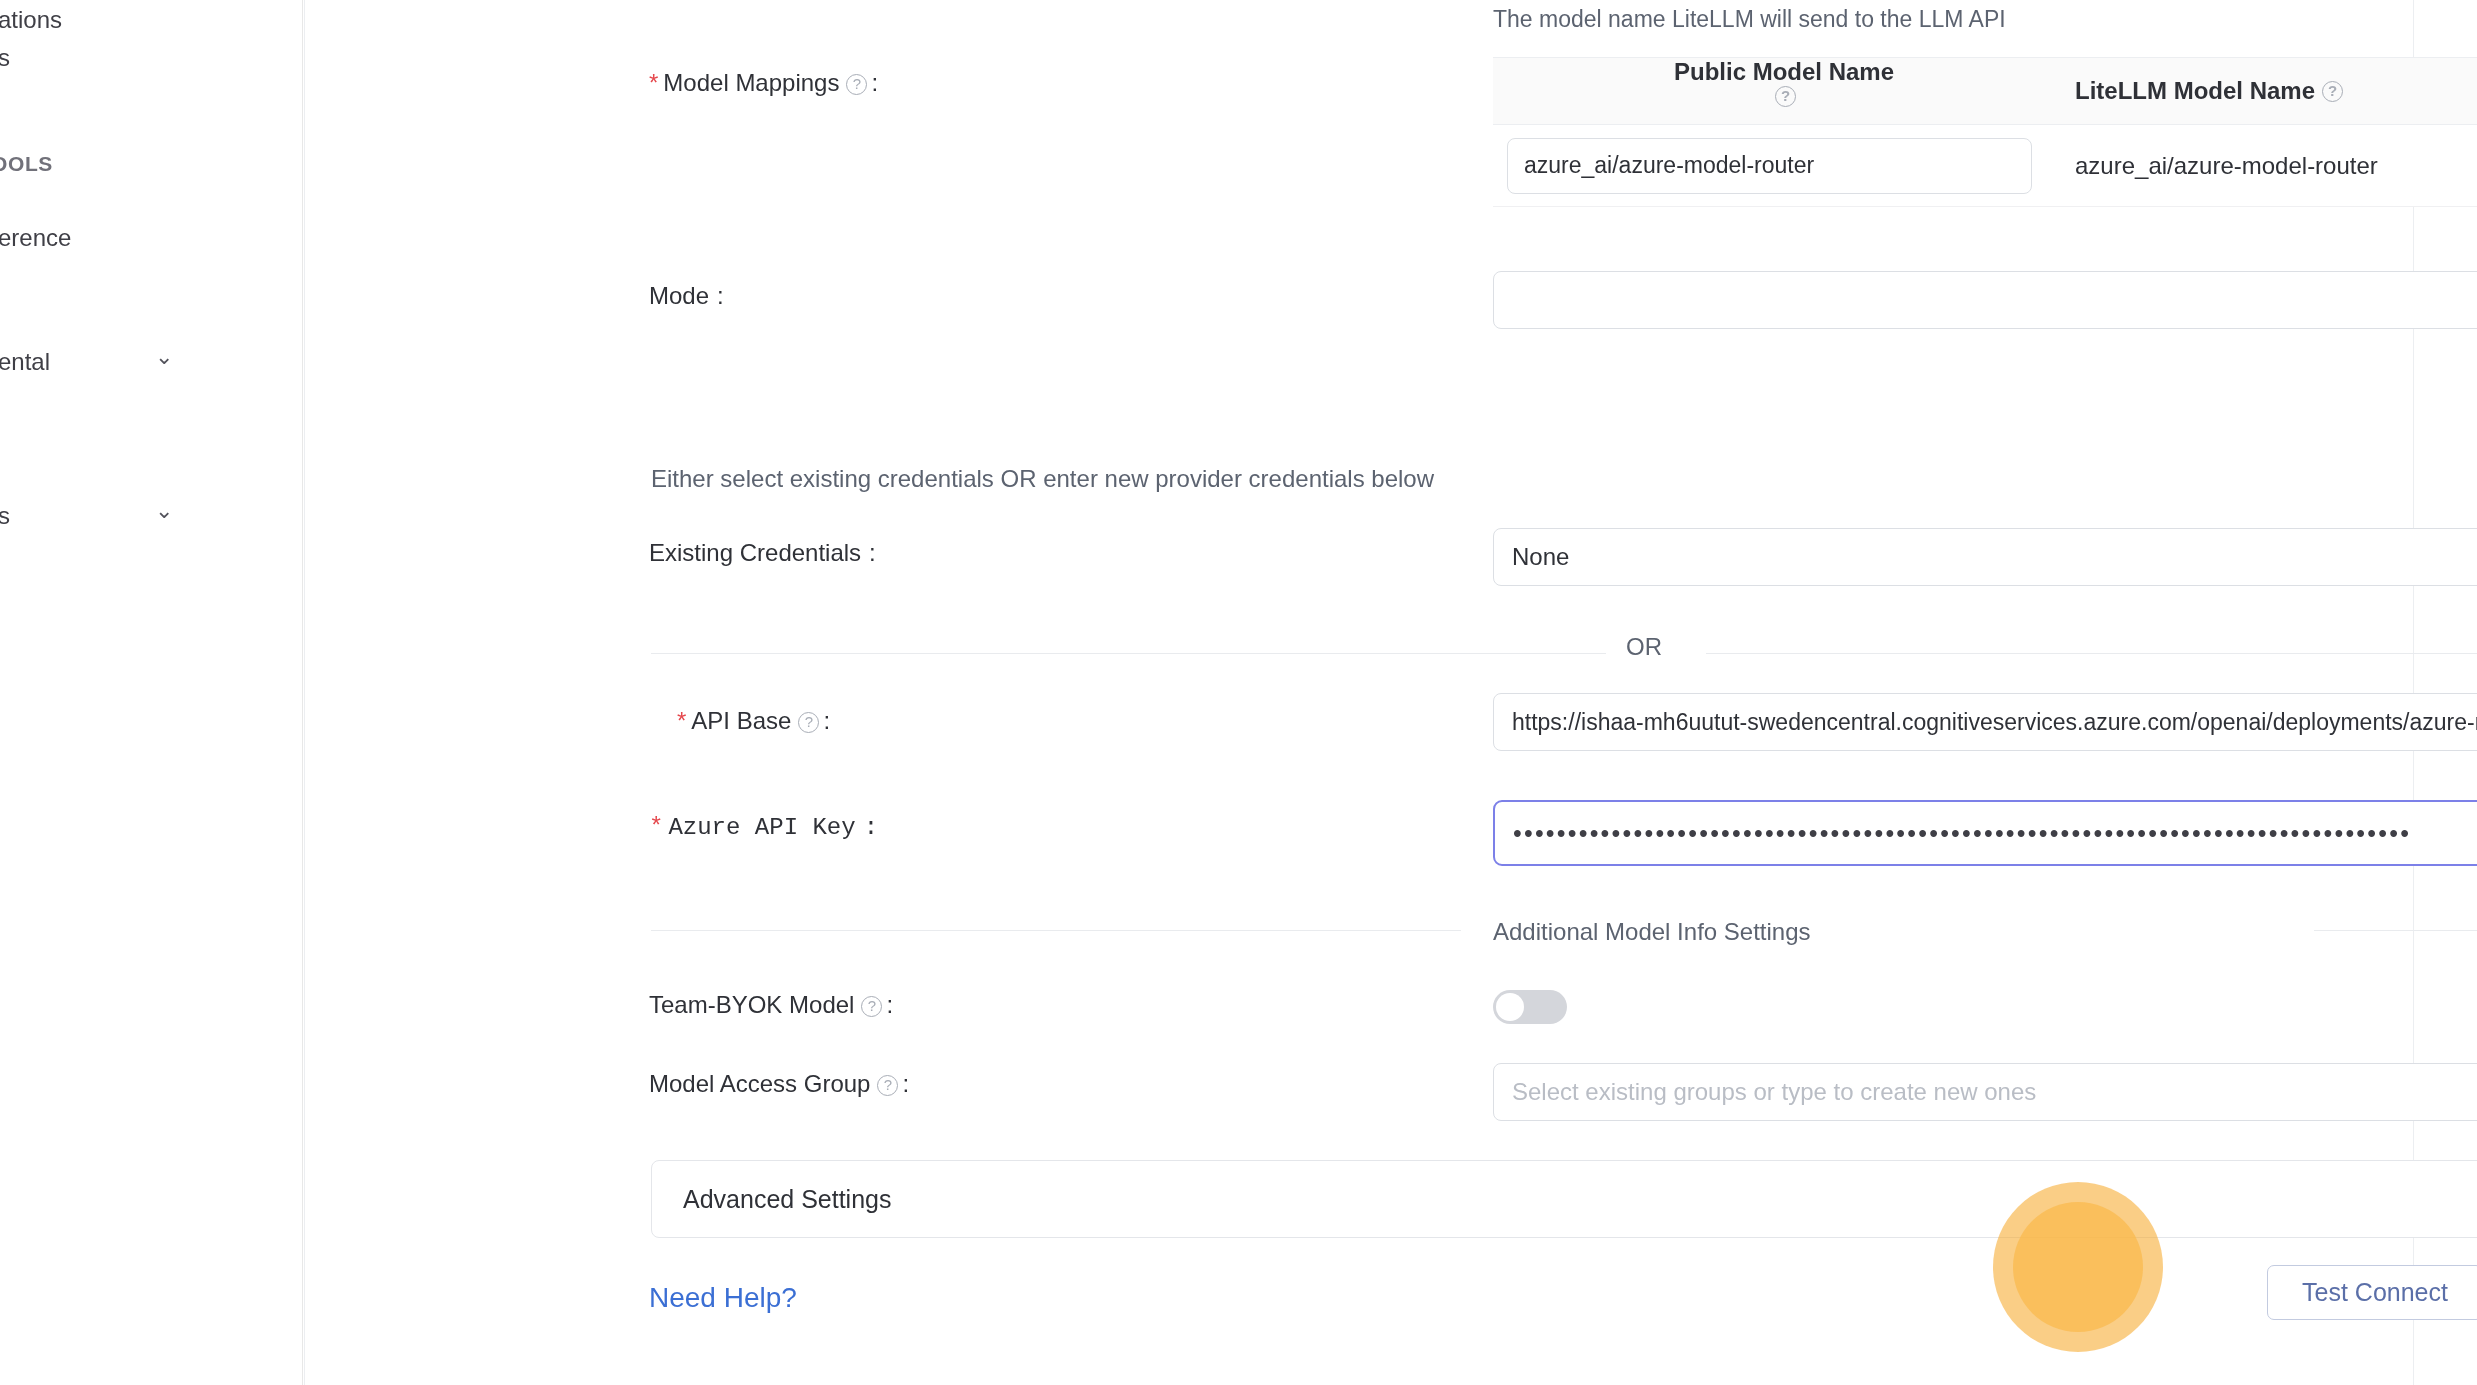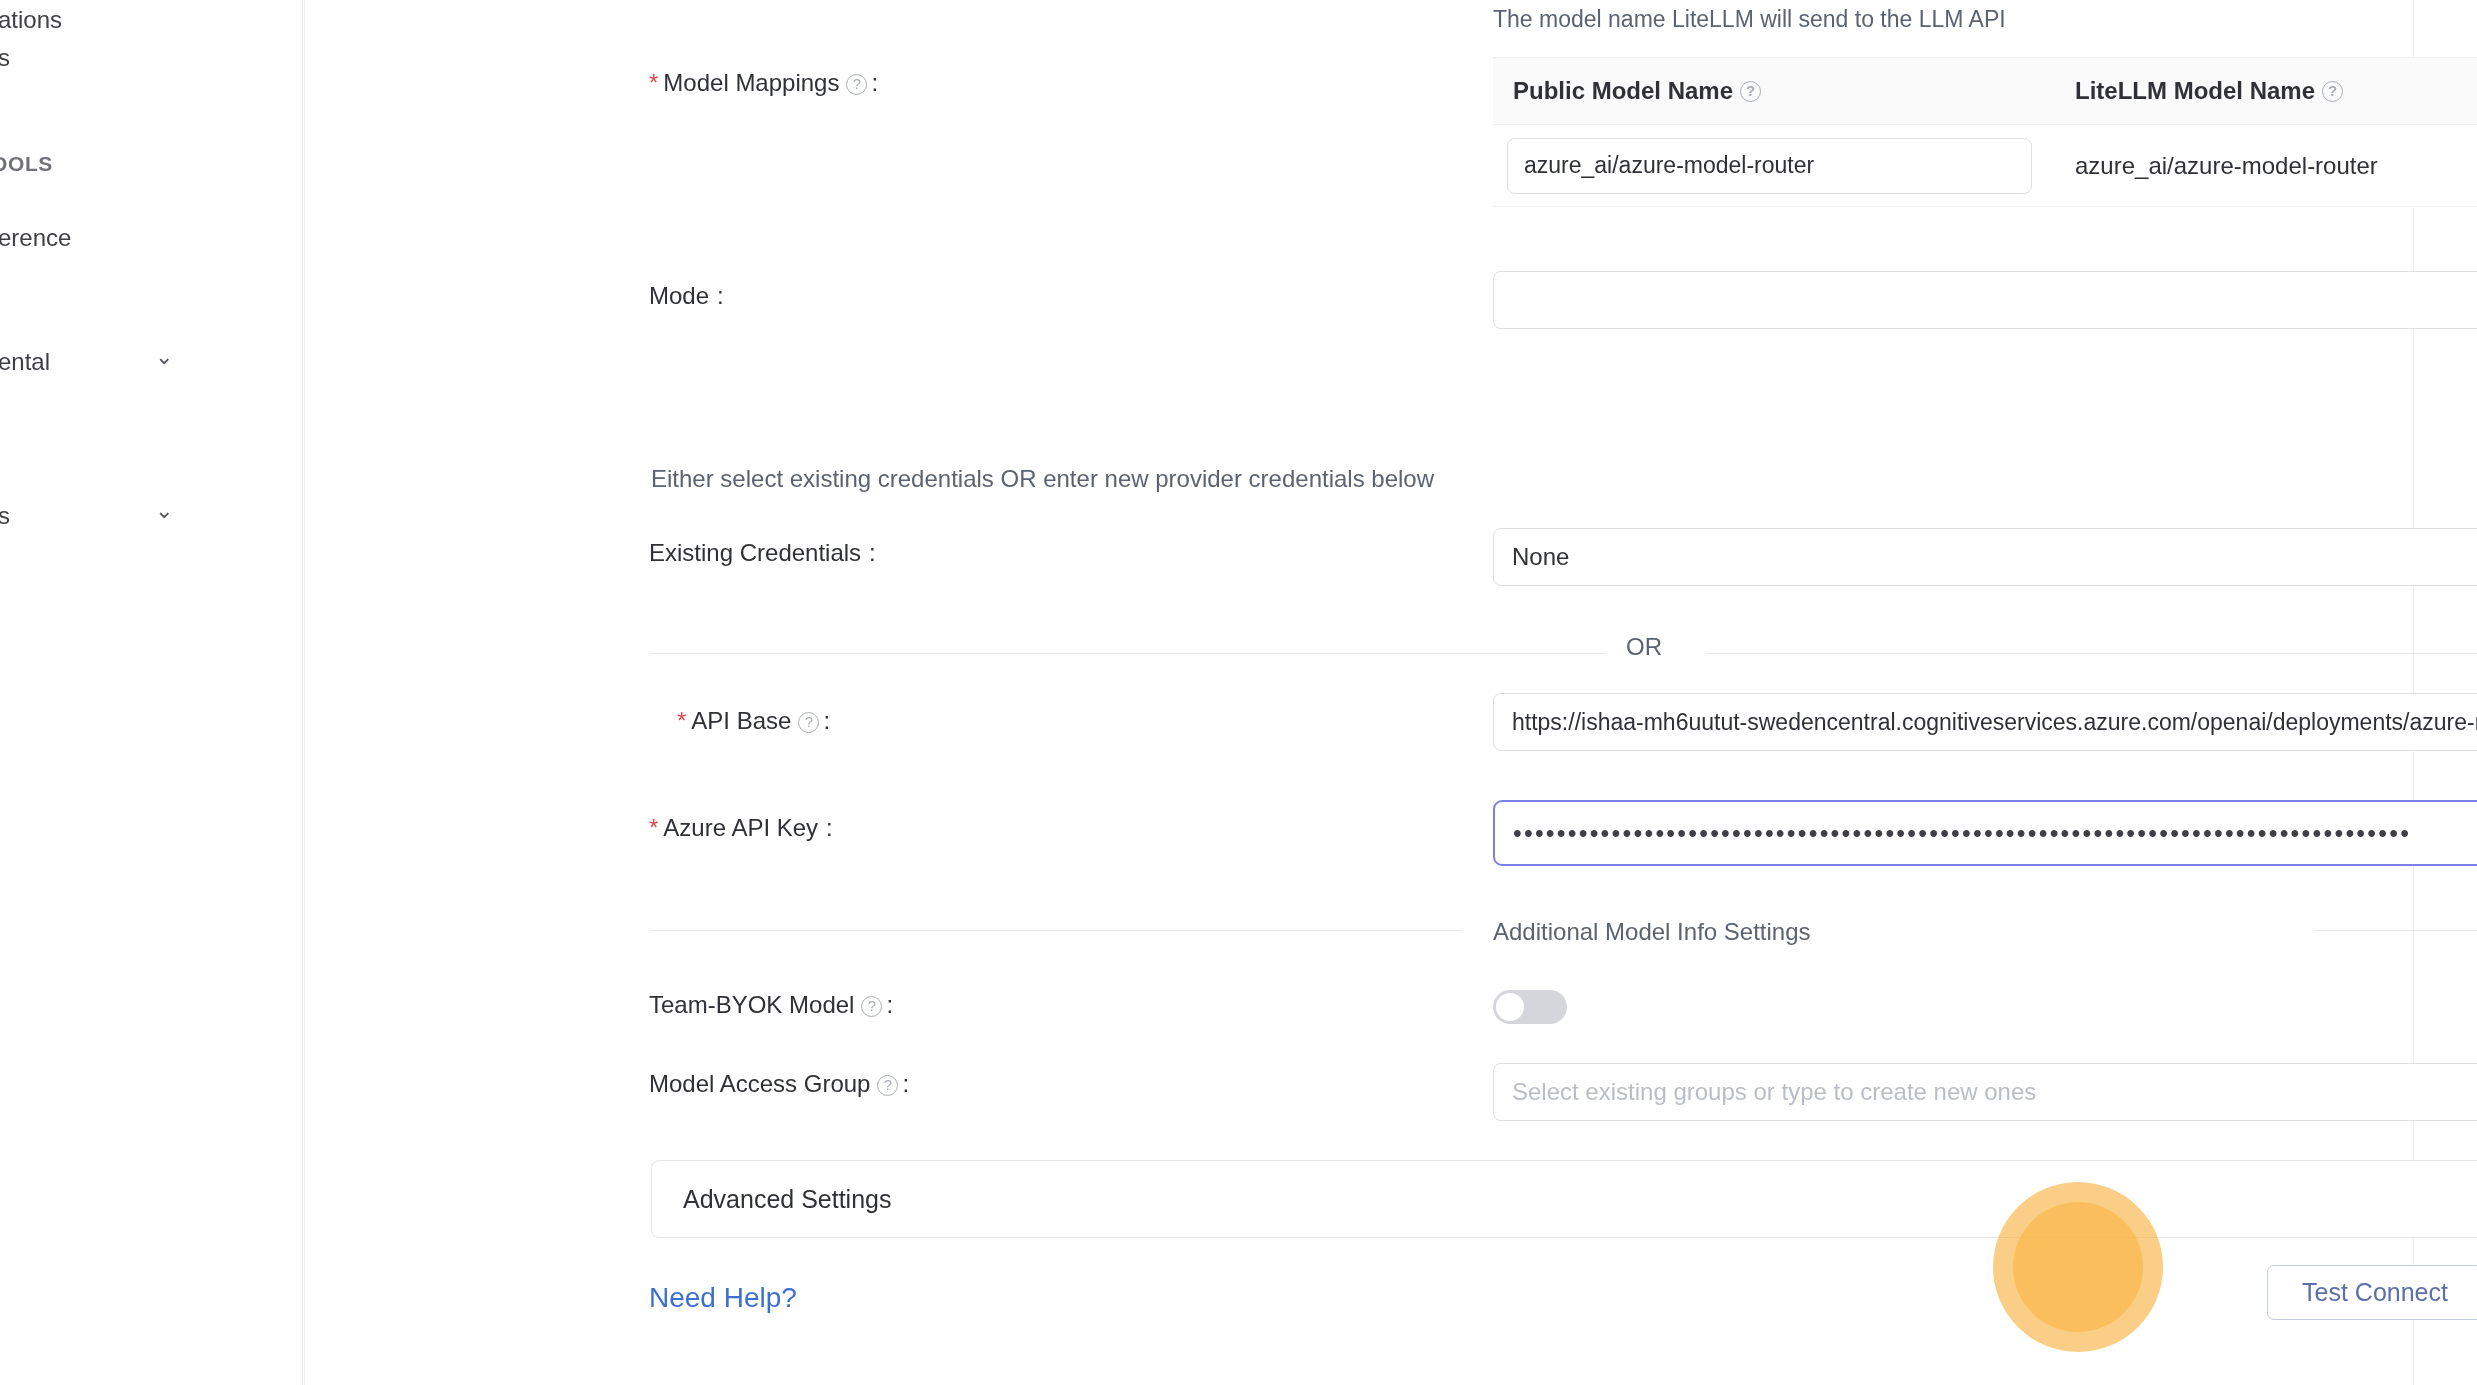--- a/index.html
+++ b/index.html
@@ -117,21 +117,21 @@
     border-bottom: 1px solid #eceef1;
   }
   .mm-head > div {
     display: flex;
     align-items: center;
     font-size: 24px;
     font-weight: 600;
     color: #2f3137;
     padding-left: 20px;
   }
-  .mm-col-a { width: 562px; }
+  .mm-col-a { width: 562px; flex-direction: column; }
   .mm-col-b { width: 609px; }
   .mm-row {
     display: flex;
     height: 82px;
     align-items: center;
     border-bottom: 1px solid #f0f0f2;
   }
   .mm-row .cell-a { width: 562px; padding-left: 14px; }
   .mm-row .cell-b {
     width: 609px; padding-left: 20px;
@@ -419,21 +419,21 @@
       <div class="or-line-r"></div>
     </div>
 
     <div class="label" style="left:345px; top:707px;margin-left:28px;">
       <span class="req">*</span><span>API Base</span><span class="qmark">?</span><span class="colon">:</span>
     </div>
     <div class="text-input" style="left:1189px; top:693px; width:1186px;">
       <span>https://ishaa-mh6uutut-swedencentral.cognitiveservices.azure.com/openai/deployments/azure-model-route</span>
     </div>
 
-    <div class="label" style="left:345px; top:814px;">
+    <div class="label" style="left:345px; top:814px;font-family:Liberation Mono, monospace;">
       <span class="req">*</span><span>Azure API Key</span><span class="colon" style="margin-left:8px;">:</span>
     </div>
     <div class="pw-box">
       <span class="pw-dots">••••••••••••••••••••••••••••••••••••••••••••••••••••••••••••••••••••••••••••••••••</span>
 
     </div>
 
     <div class="divider" style="left:347px; top:930px; width:810px;"></div>
     <div class="divider" style="left:2010px; top:930px; width:364px;"></div>
     <div class="section-note">Additional Model Info Settings</div>

